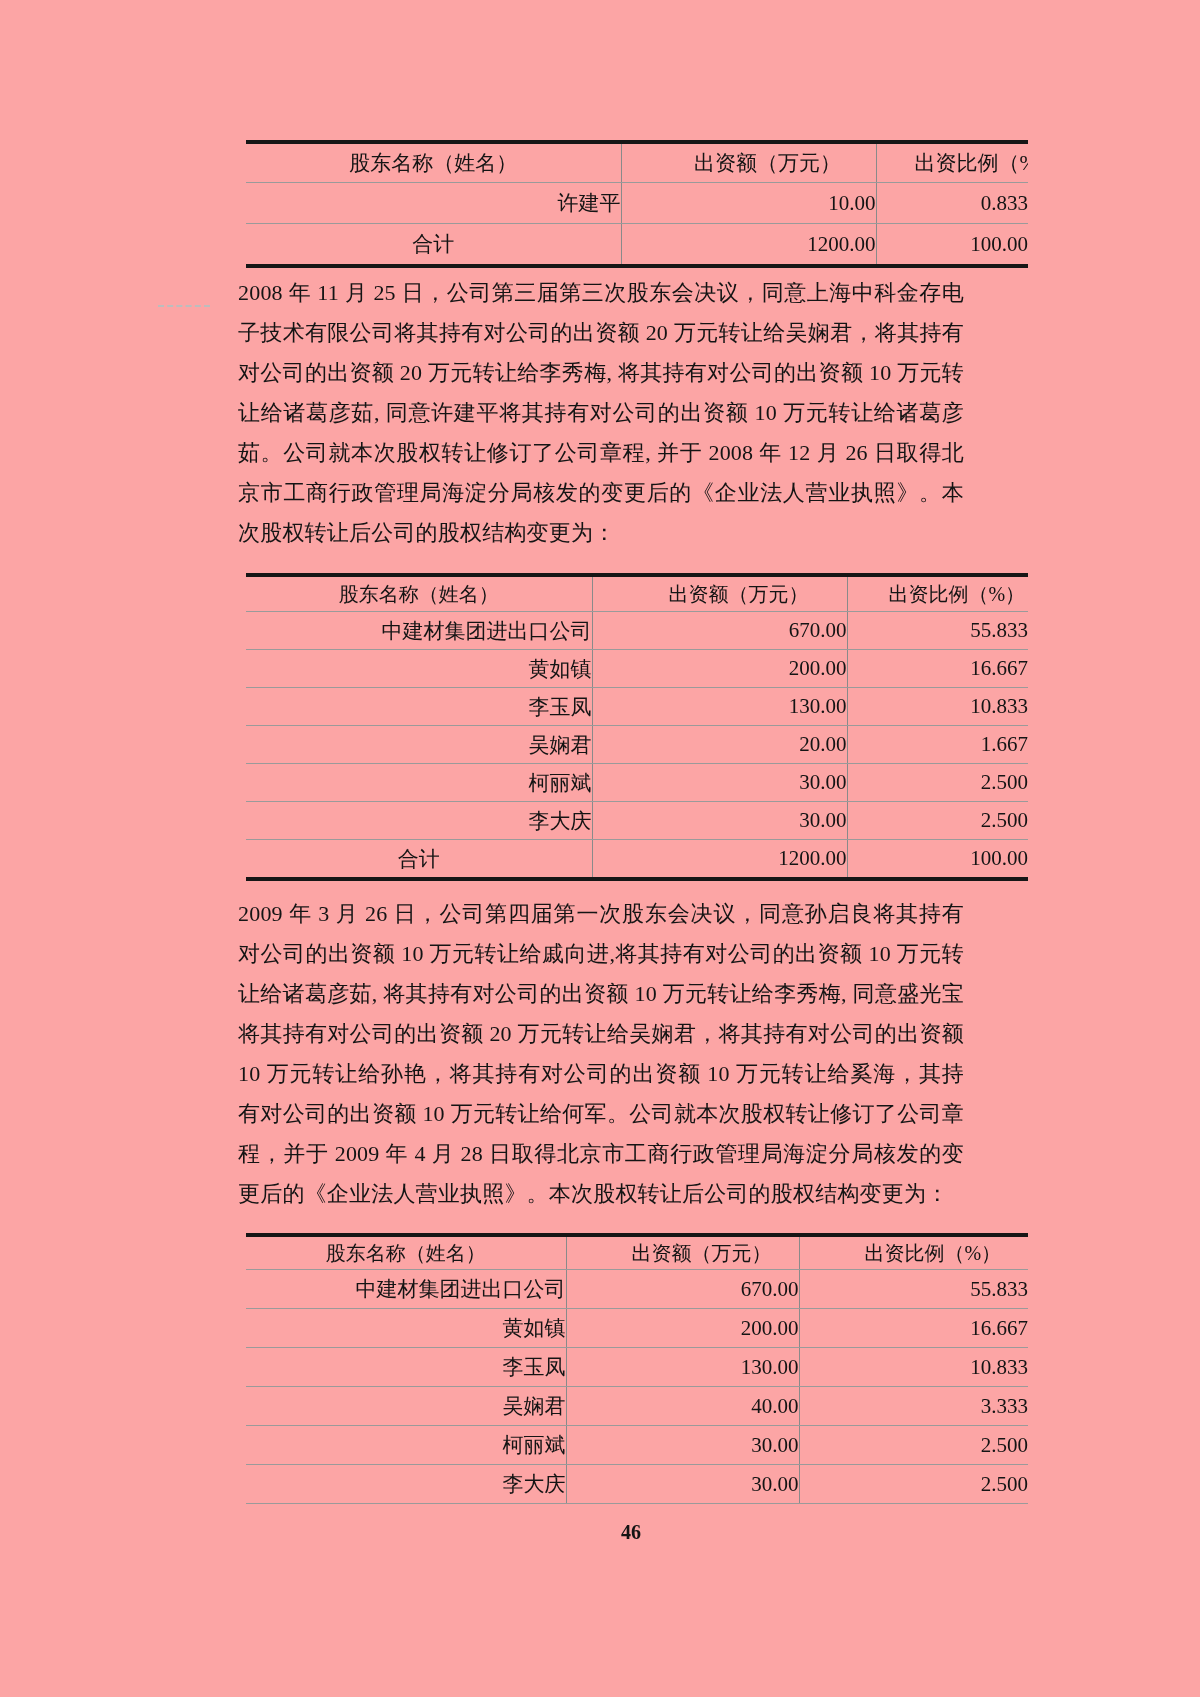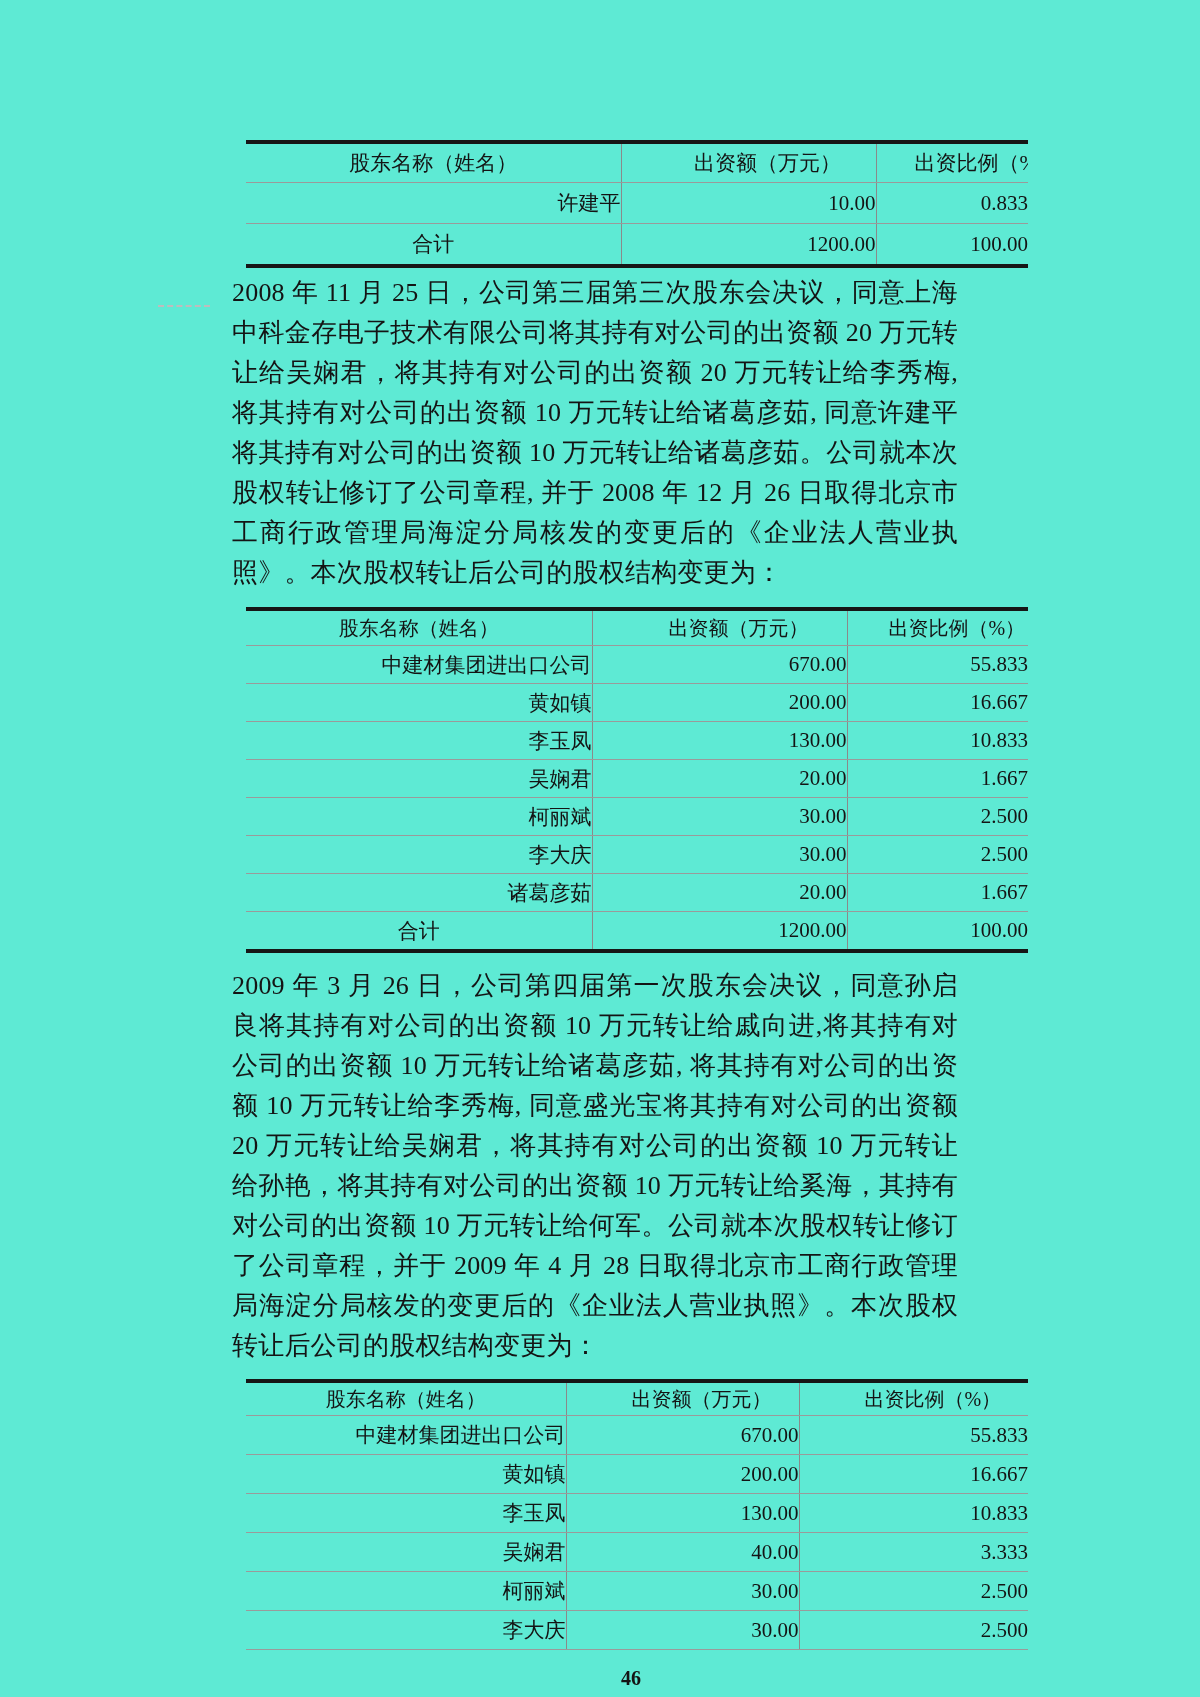--- a/index.html
+++ b/index.html
@@ -1,21 +1,21 @@
 <!DOCTYPE html>
 <html><head>
 <meta charset="utf-8">
 <style>
   html,body{margin:0;padding:0;}
   body{
     width:1200px;height:1697px;background:#ffffff;color:#141414;
     font-family:"Liberation Serif","DejaVu Serif",serif;
     position:relative;overflow:hidden;
   }
-  .page{position:absolute;left:0;top:0;width:1200px;height:1697px;background:#5eead4;}
+  .page{position:absolute;left:0;top:0;width:1200px;height:1697px;background:#fca5a5;}
   .content{position:absolute;left:232px;top:0;width:798px;}
   .spacer-top{height:140px;}
 
   
   .margin-dash{position:absolute;left:158px;top:305px;width:52px;border-top:2px dashed #bdbdbd;}
 
   
   table.doc-table{
     border-collapse:collapse;table-layout:fixed;
     width:782px;margin-left:14px;
@@ -40,23 +40,23 @@
   .t3 th{height:32px;font-size:20px;}
   .t3 td{height:38px;}
 
   .cell-name{text-align:right;padding-left:8px;}
   .cell-amt{text-align:right;padding-right:16px;}
   .cell-pct{text-align:right;}
   .cell-total{text-align:center;}
 
   
   .para{
-    width:726px;font-size:26px;line-height:40px;
+    width:726px;font-size:22px;line-height:40px;
     text-align:justify;text-justify:inter-ideograph;
-    margin:0;letter-spacing:0.2px;
+    margin:6px;letter-spacing:0.2px;
   }
   .para.p1{margin-top:5px;}
   .para.p2{margin-top:13px;}
   .gap-t2{height:14px;}
   .gap-t3{height:13px;}
 
   .page-number{
     width:798px;text-align:center;font-size:20px;margin-top:17px;font-weight:bold;
   }
 </style>
@@ -138,25 +138,20 @@
         <tr>
           <td class="cell-name">柯丽斌</td>
           <td class="sep cell-amt">30.00</td>
           <td class="sep cell-pct">2.500</td>
         </tr>
         <tr>
           <td class="cell-name">李大庆</td>
           <td class="sep cell-amt">30.00</td>
           <td class="sep cell-pct">2.500</td>
         </tr>
-        <tr>
-          <td class="cell-name">诸葛彦茹</td>
-          <td class="sep cell-amt">20.00</td>
-          <td class="sep cell-pct">1.667</td>
-        </tr>
         <tr class="total-row">
           <td class="cell-total">合计</td>
           <td class="sep cell-amt">1200.00</td>
           <td class="sep cell-pct">100.00</td>
         </tr>
       </tbody>
     </table>
 
     <p class="para p2">2009 年 3 月 26 日，公司第四届第一次股东会决议，同意孙启良将其持有对公司的出资额 10 万元转让给戚向进,将其持有对公司的出资额 10 万元转让给诸葛彦茹, 将其持有对公司的出资额 10 万元转让给李秀梅, 同意盛光宝将其持有对公司的出资额 20 万元转让给吴娴君，将其持有对公司的出资额 10 万元转让给孙艳，将其持有对公司的出资额 10 万元转让给奚海，其持有对公司的出资额 10 万元转让给何军。公司就本次股权转让修订了公司章程，并于 2009 年 4 月 28 日取得北京市工商行政管理局海淀分局核发的变更后的《企业法人营业执照》。本次股权转让后公司的股权结构变更为：</p>
 

